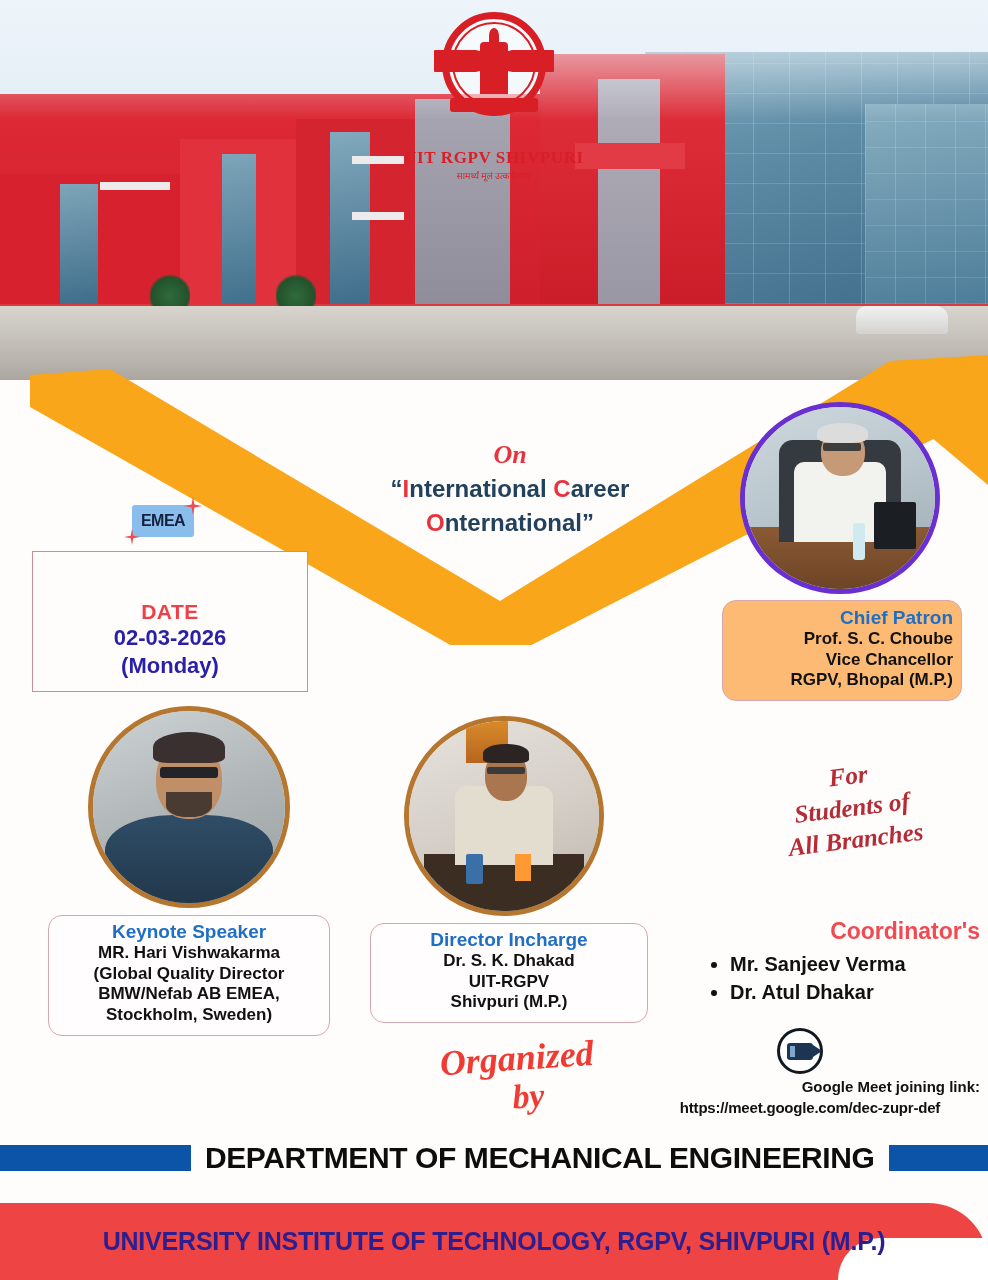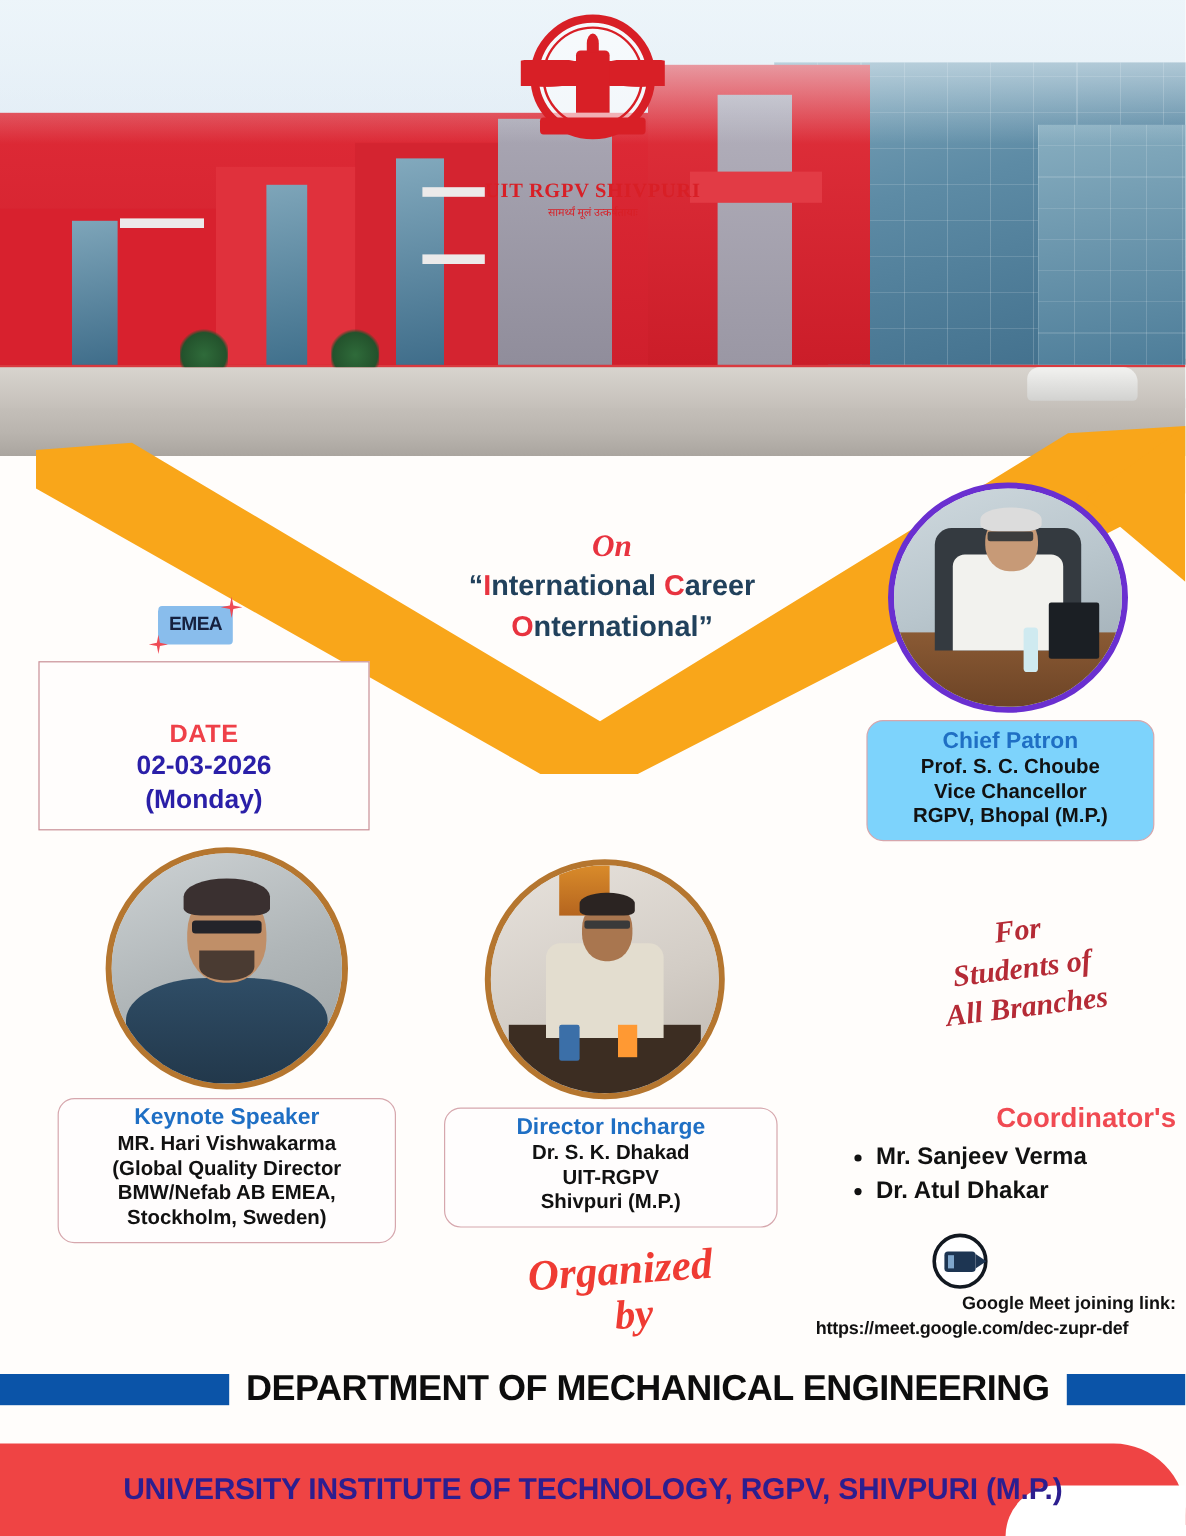--- a/index.html
+++ b/index.html
@@ -171,21 +171,21 @@
 
   
   .patron-photo {
     position:absolute; left:740px; top:402px; width:200px; height:192px;
     border:5px solid #6a2fd0; border-radius:50%; overflow:hidden;
     background:#e8eef1;
   }
   .ph-bg { position:absolute; inset:0; }
   .patron-card {
     position:absolute; left:722px; top:600px; width:240px; padding:6px 8px 9px;
-    border:1.6px solid #d6a7ad; border-radius:14px; background:#7dd3fc; text-align:center;
+    border:1.6px solid #d6a7ad; border-radius:14px; background:#fdba74; text-align:right;
   }
   .card-head { color:#1f6fc4; font-size:19px; font-weight:bold; }
   .card-line { color:#111; font-size:17px; font-weight:bold; line-height:1.22; }
 
   
   .circ {
     position:absolute; border-radius:50%; overflow:hidden;
     border:5px solid #b5762f; background:#dfe3e6;
   }
   .circ.keynote { left:88px; top:706px; width:202px; height:202px; }

